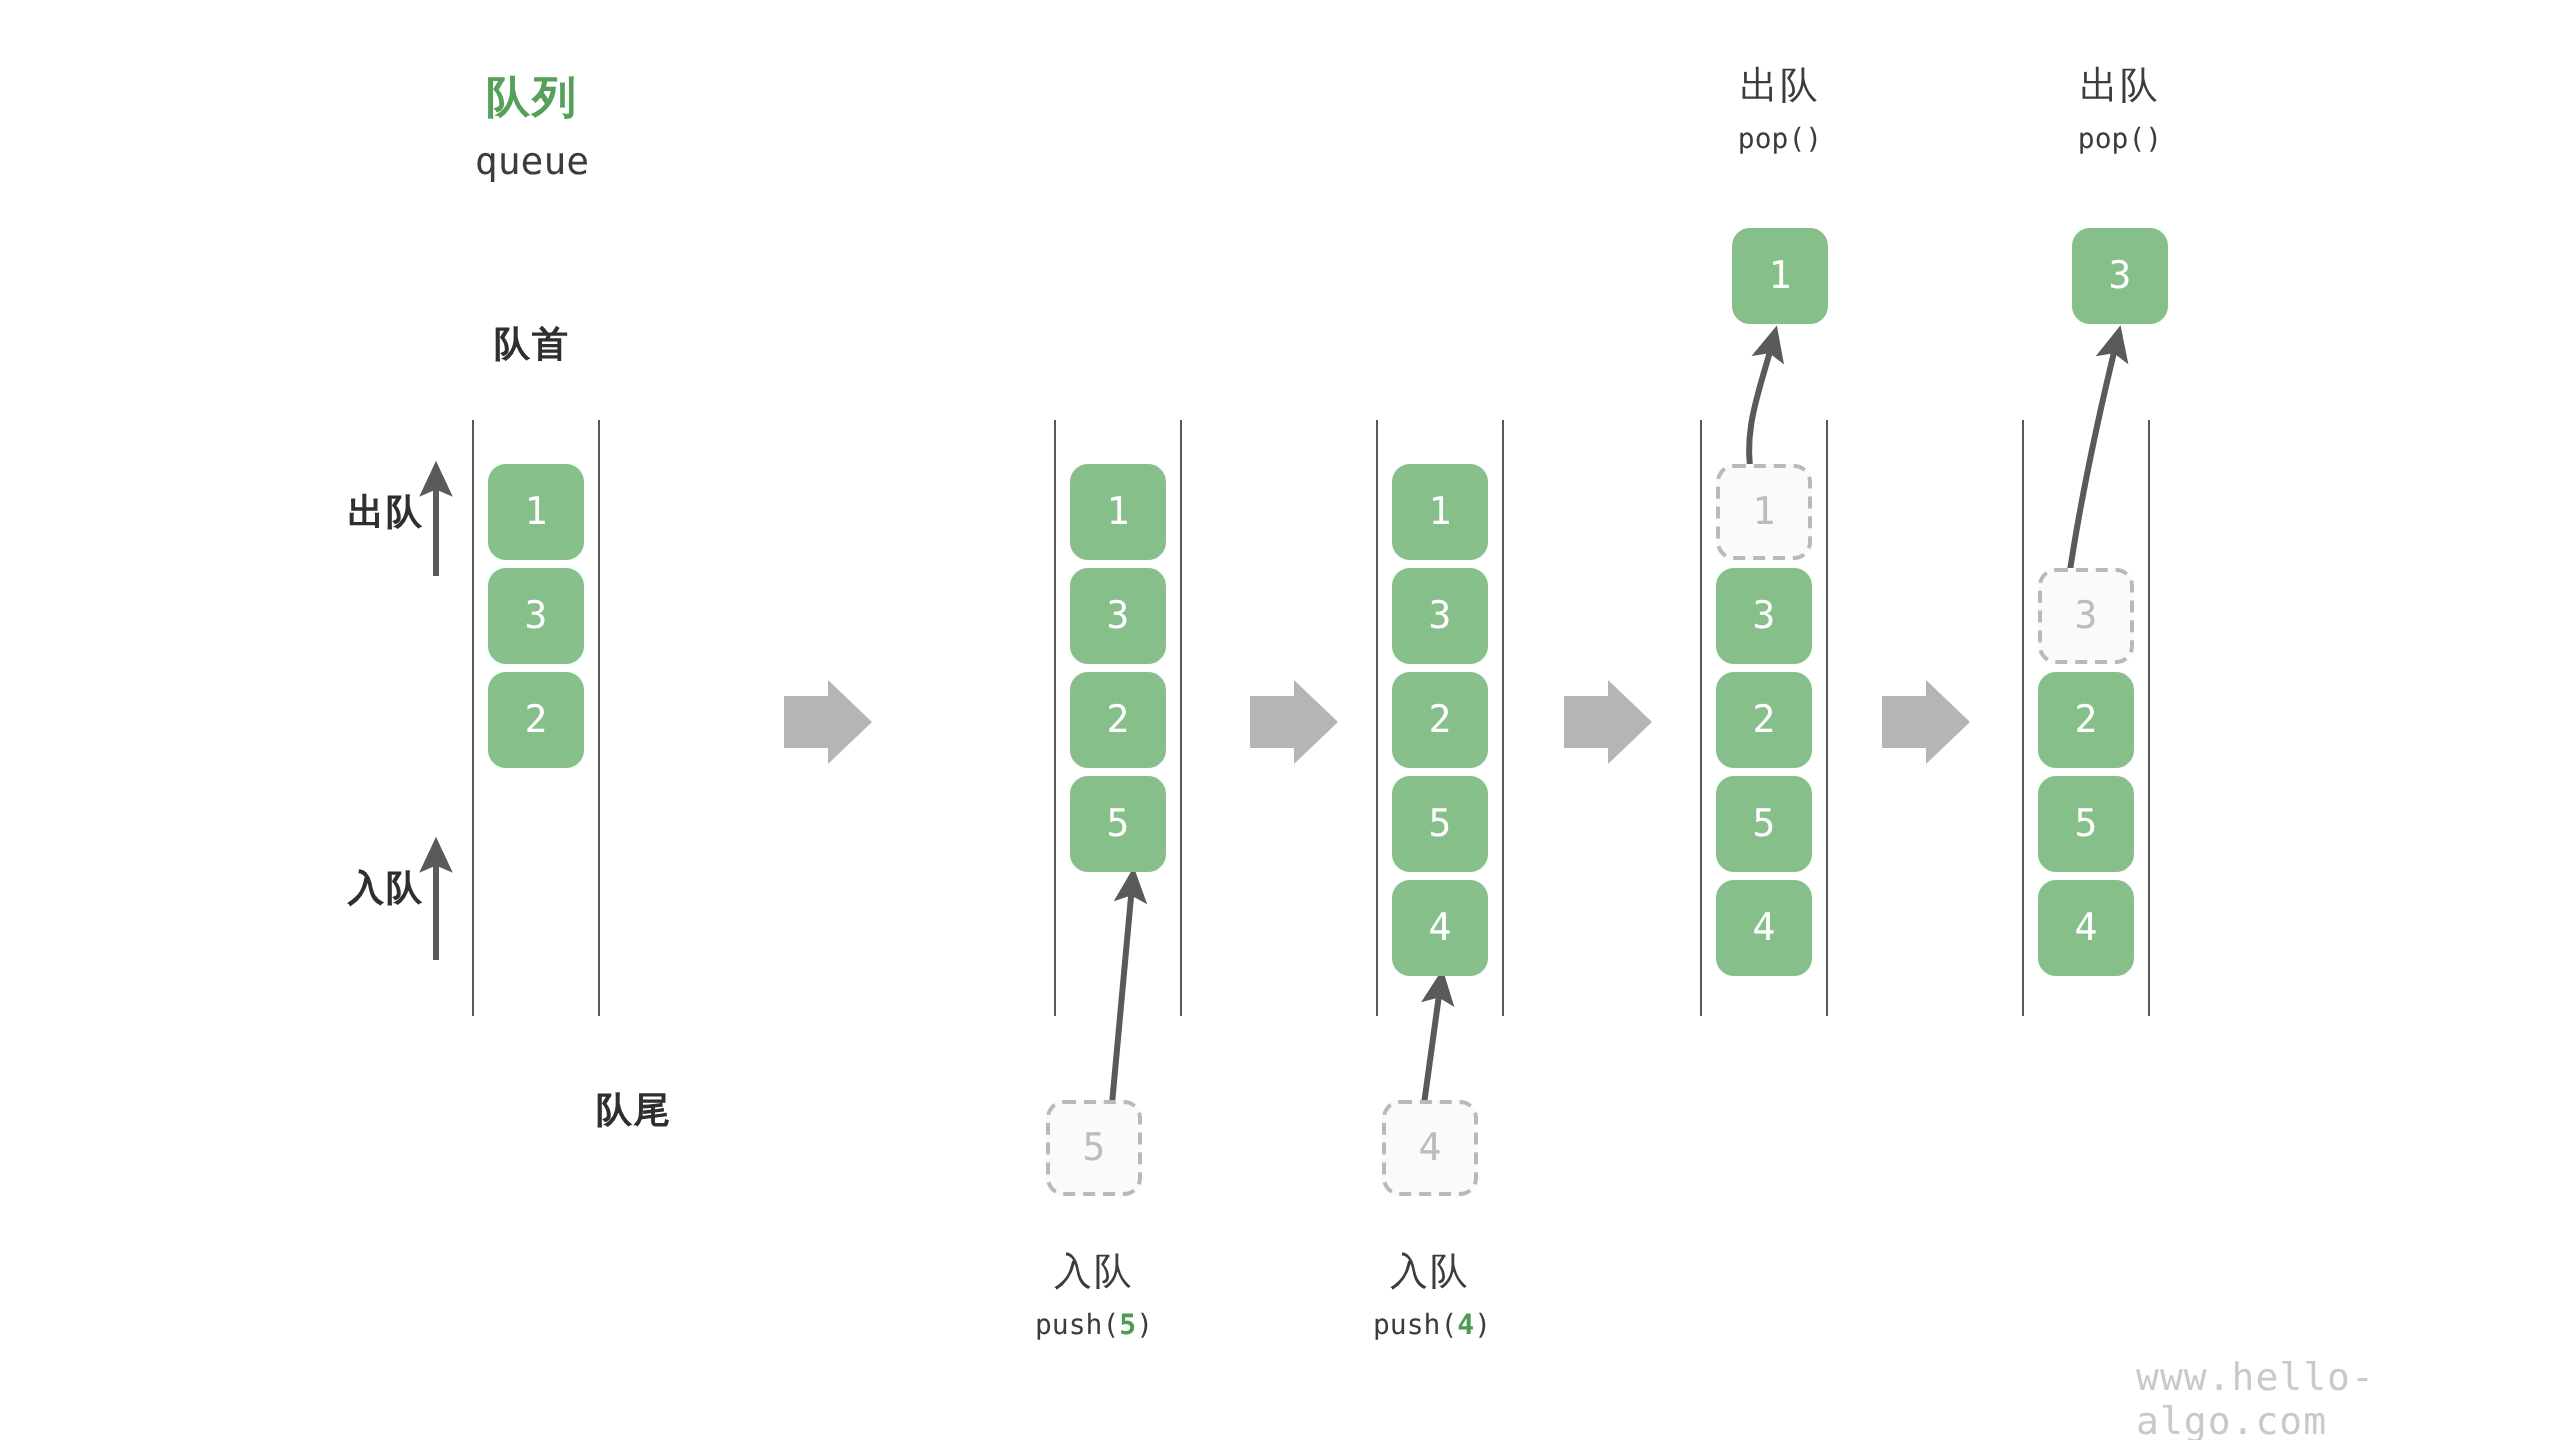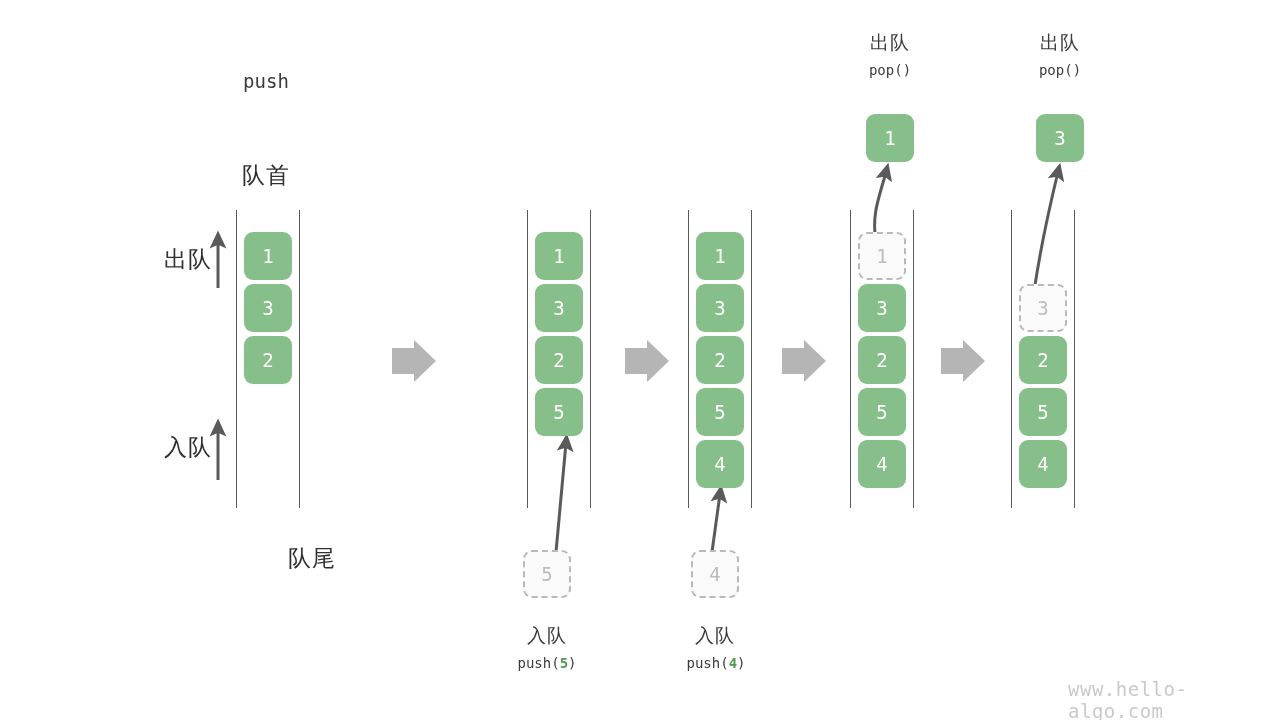--- a/index.html
+++ b/index.html
@@ -31,22 +31,22 @@
     text-align: center;
     letter-spacing: 1px;
   }
   .title-en {
     font-size: 19px;
     font-family: "DejaVu Sans Mono", "Liberation Mono", monospace;
     color: #3c3c3c;
     text-align: center;
   }
   .label-bold {
-    font-size: 23px;
-    font-weight: normal;
+    font-size: 18px;
+    font-weight: bold;
     color: #2f2f2f;
     text-align: center;
     letter-spacing: 1px;
   }
   .op-cn {
     font-size: 19px;
     color: #3c3c3c;
     text-align: center;
     letter-spacing: 1px;
   }
@@ -93,21 +93,22 @@
     position: absolute;
     width: 1px;
     background: #5a5a5a;
   }
 </style>
 </head>
 <body>
 
 <div id="canvas">
 
-  <div class="abs title-en" style="left:196px; top:70px; width:140px;">push</div>
+  <div class="abs title-cn" style="left:196px; top:34px; width:140px;">队列</div>
+  <div class="abs title-en" style="left:196px; top:70px; width:140px;">queue</div>
 
   <div class="abs label-bold" style="left:196px; top:160px; width:140px;">队首</div>
   <div class="abs label-bold" style="left:196px; top:543px; width:140px;text-align:right;">队尾</div>
 
   <div class="abs label-bold" style="left:140px; top:244px; width:72px; text-align:right;">出队</div>
   <div class="abs label-bold" style="left:140px; top:432px; width:72px; text-align:right;">入队</div>
 
   <svg class="abs" style="left:0; top:0;" width="1280" height="720">
     <defs>
       <marker id="arw-dark" markerWidth="7" markerHeight="7" refX="3.2" refY="3.2" orient="auto" markerUnits="strokeWidth">

